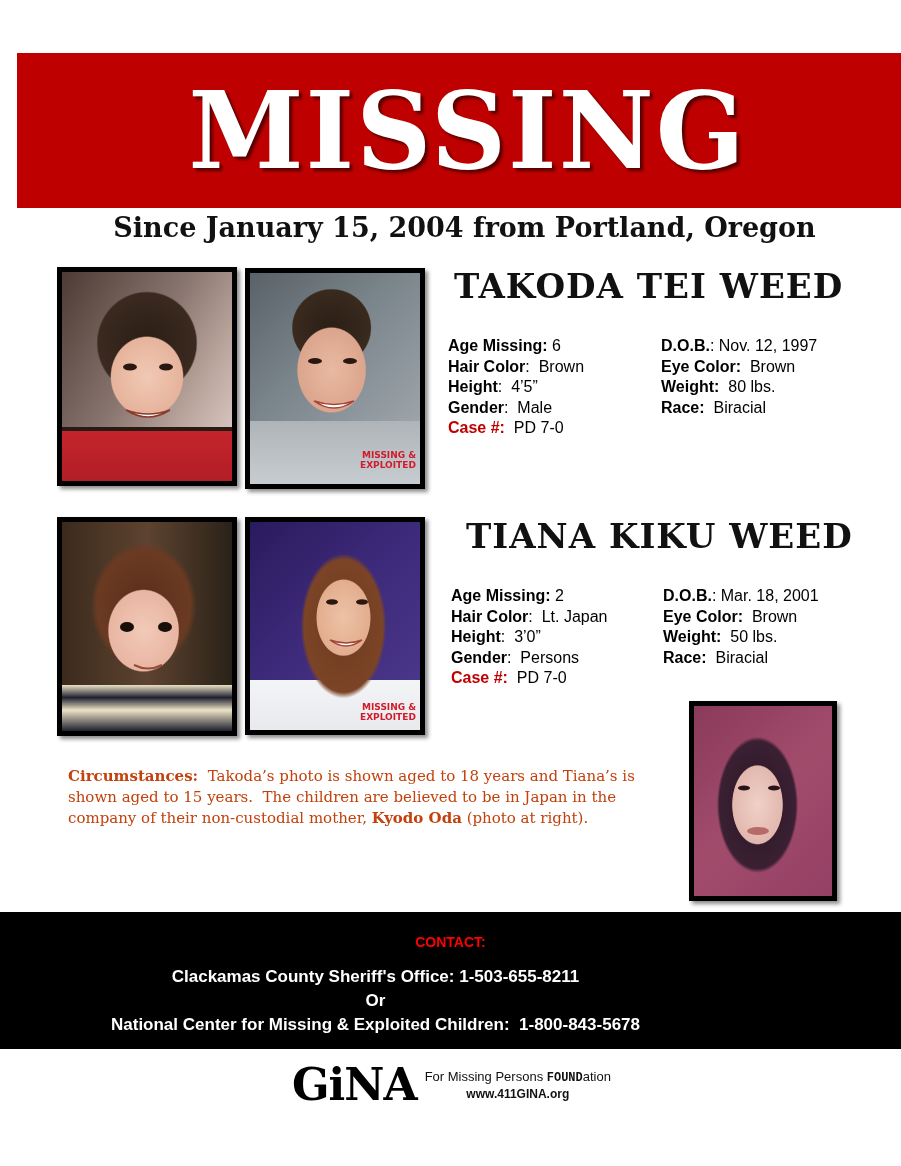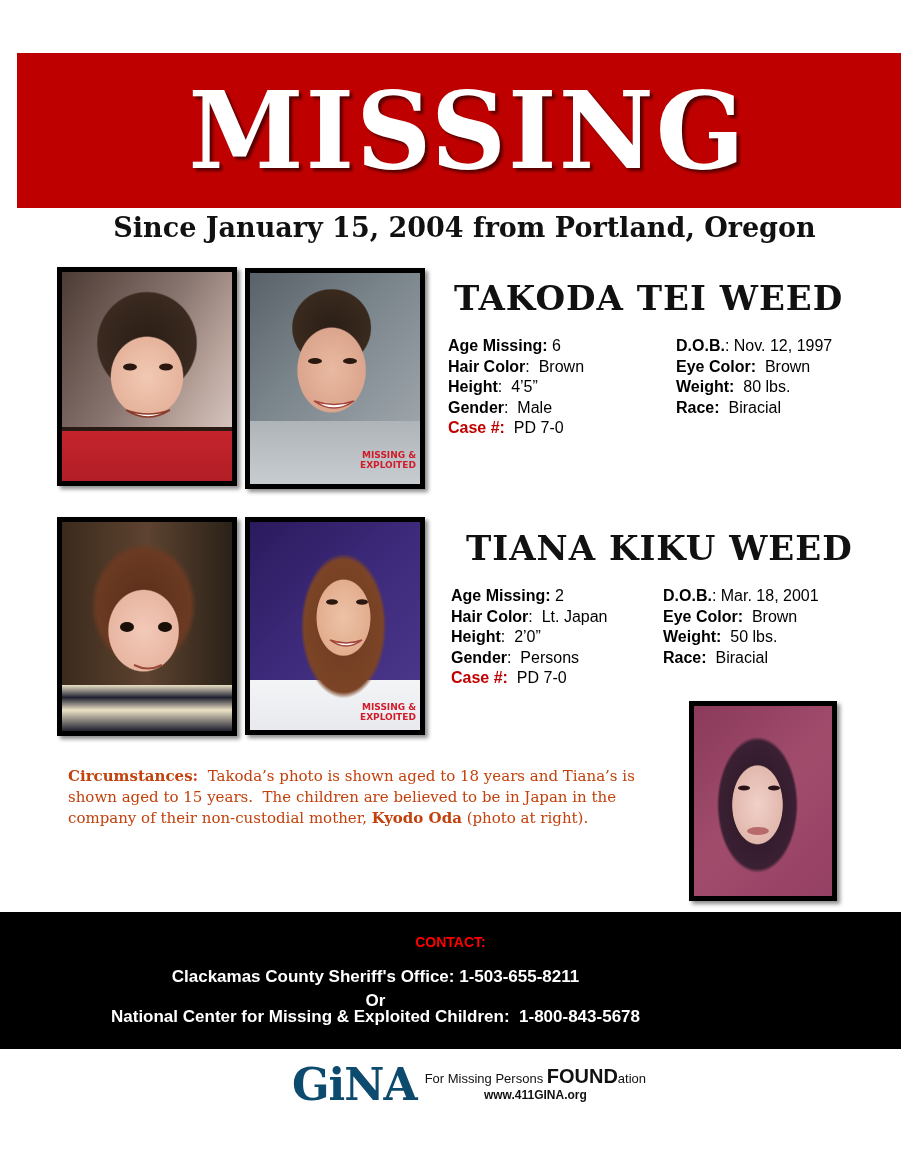--- a/index.html
+++ b/index.html
@@ -38,21 +38,20 @@
     width: 100%; height: 100%;
     position: relative; overflow: hidden;
   }
 
   .name {
     position: absolute;
     font-family: "DejaVu Serif", serif; font-weight: bold; font-size: 34px;
     color: #111;
     letter-spacing: 1px;
     white-space: nowrap;
-    margin-top: 12px;
   }
 
   .facts {
     position: absolute;
     font-size: 16px; line-height: 20.5px;
     white-space: nowrap;
   }
   .facts .row b { font-weight: bold; }
   .facts .case b { color: #c00000; }
 
@@ -70,26 +69,26 @@
   }
   .contact .label { position: absolute; left: 0; width: 901px; top: 22px; color: #ff0000; font-size: 14px; }
   .contact .line { position: absolute; left: 0; width: 751px; font-size: 17px; }
 
   .footer-logo {
     position: absolute; left: 292px; top: 1063px; height: 44px;
     display: flex; align-items: center;
   }
   .gina {
     font-family: "DejaVu Serif", serif; font-weight: bold; font-size: 44px;
-    letter-spacing: -1px; color: #0c4a6e; line-height: 44px;
+    letter-spacing: -1px; color: #000000; line-height: 44px;
   }
   .tagline {
     margin-left: 8px; text-align: center; font-size: 13px; line-height: 16px; color: #111;
   }
-  .tagline .found { font-weight: bold; font-size: 20px; }
+  .tagline .found { font-weight: bold; font-size: 12px; font-family: Liberation Mono, monospace; }
   .tagline .url { font-weight: bold; font-size: 12px; }
 </style>
 </head>
 <body>
 
 <div class="banner">
   <div class="banner-title">MISSING</div>
 </div>
 
 <div class="since">Since January 15, 2004 from Portland, Oregon</div>
@@ -125,21 +124,21 @@
 <div class="name" style="left:454px; top:266px;">TAKODA TEI WEED</div>
 
 <div class="facts" style="left:448px; top:336px;">
   <div class="row"><b>Age Missing:</b><span> 6</span></div>
   <div class="row"><b>Hair Color</b><span>:</span><span style="white-space:pre">  Brown</span></div>
   <div class="row"><b>Height</b><span>:</span><span style="white-space:pre">  4’5”</span></div>
   <div class="row"><b>Gender</b><span>:</span><span style="white-space:pre">  Male</span></div>
   <div class="row case"><b>Case #:</b><span style="white-space:pre">  PD 7-0</span></div>
 </div>
 
-<div class="facts" style="left:661px; top:336px;margin-left:15px;">
+<div class="facts" style="left:661px; top:336px;">
   <div class="row"><b>D.O.B.</b><span>:</span><span style="white-space:pre"> Nov. 12, 1997</span></div>
   <div class="row"><b>Eye Color:</b><span style="white-space:pre">  Brown</span></div>
   <div class="row"><b>Weight:</b><span style="white-space:pre">  80 lbs.</span></div>
   <div class="row"><b>Race:</b><span style="white-space:pre">  Biracial</span></div>
 </div>
 
 <div class="photo" style="left:57px; top:517px; width:180px; height:219px;">
   <div class="img" style="background: radial-gradient(ellipse 34% 32% at 48% 52%, #f2c9b8 0%, #e8b6a2 60%, transparent 62%),
                           radial-gradient(ellipse 50% 48% at 48% 40%, #5a2e1a 0%, #6b3a22 55%, transparent 62%),
                           linear-gradient(to bottom, transparent 0%, transparent 78%, #e9e1c4 78%, #1f2030 84%, #ede3c6 90%, #1f2030 100%),
@@ -165,21 +164,21 @@
       <text x="110" y="198" font-family="DejaVu Sans, sans-serif" font-size="9" font-weight="bold" fill="#d01c2a">EXPLOITED</text>
     </svg>
   </div>
 </div>
 
 <div class="name" style="left:466px; top:516px;">TIANA KIKU WEED</div>
 
 <div class="facts" style="left:451px; top:586px;">
   <div class="row"><b>Age Missing:</b><span> 2</span></div>
   <div class="row"><b>Hair Color</b><span>:</span><span style="white-space:pre">  Lt. Japan</span></div>
-  <div class="row"><b>Height</b><span>:</span><span style="white-space:pre">  2’0”</span></div>
+  <div class="row"><b>Height</b><span>:</span><span style="white-space:pre">  3’0”</span></div>
   <div class="row"><b>Gender</b><span>:</span><span style="white-space:pre">  Persons</span></div>
   <div class="row case"><b>Case #:</b><span style="white-space:pre">  PD 7-0</span></div>
 </div>
 
 <div class="facts" style="left:663px; top:586px;">
   <div class="row"><b>D.O.B.</b><span>:</span><span style="white-space:pre"> Mar. 18, 2001</span></div>
   <div class="row"><b>Eye Color:</b><span style="white-space:pre">  Brown</span></div>
   <div class="row"><b>Weight:</b><span style="white-space:pre">  50 lbs.</span></div>
   <div class="row"><b>Race:</b><span style="white-space:pre">  Biracial</span></div>
 </div>
@@ -197,21 +196,21 @@
 </div>
 
 <div class="circ">
   <b>Circumstances:</b><span style="white-space:pre-wrap">  Takoda’s photo is shown aged to 18 years and Tiana’s is shown aged to 15 years.  The children are believed to be in Japan in the company of their non-custodial mother, </span><b>Kyodo Oda</b><span> (photo at right).</span>
 </div>
 
 <div class="contact">
   <div class="label">CONTACT:</div>
   <div class="line" style="top:55px;">Clackamas County Sheriff's Office: 1-503-655-8211</div>
   <div class="line" style="top:79px;">Or</div>
-  <div class="line" style="top:95px; white-space:pre;">National Center for Missing &amp; Exploited Children:  1-800-843-5678</div>
+  <div class="line" style="top:103px; white-space:pre;">National Center for Missing &amp; Exploited Children:  1-800-843-5678</div>
 </div>
 
 <div class="footer-logo">
   <div class="gina">GiNA</div>
   <div class="tagline">
     <div><span style="white-space:pre">For Missing Persons </span><span class="found">FOUND</span><span>ation</span></div>
     <div class="url">www.411GINA.org</div>
   </div>
 </div>
 

